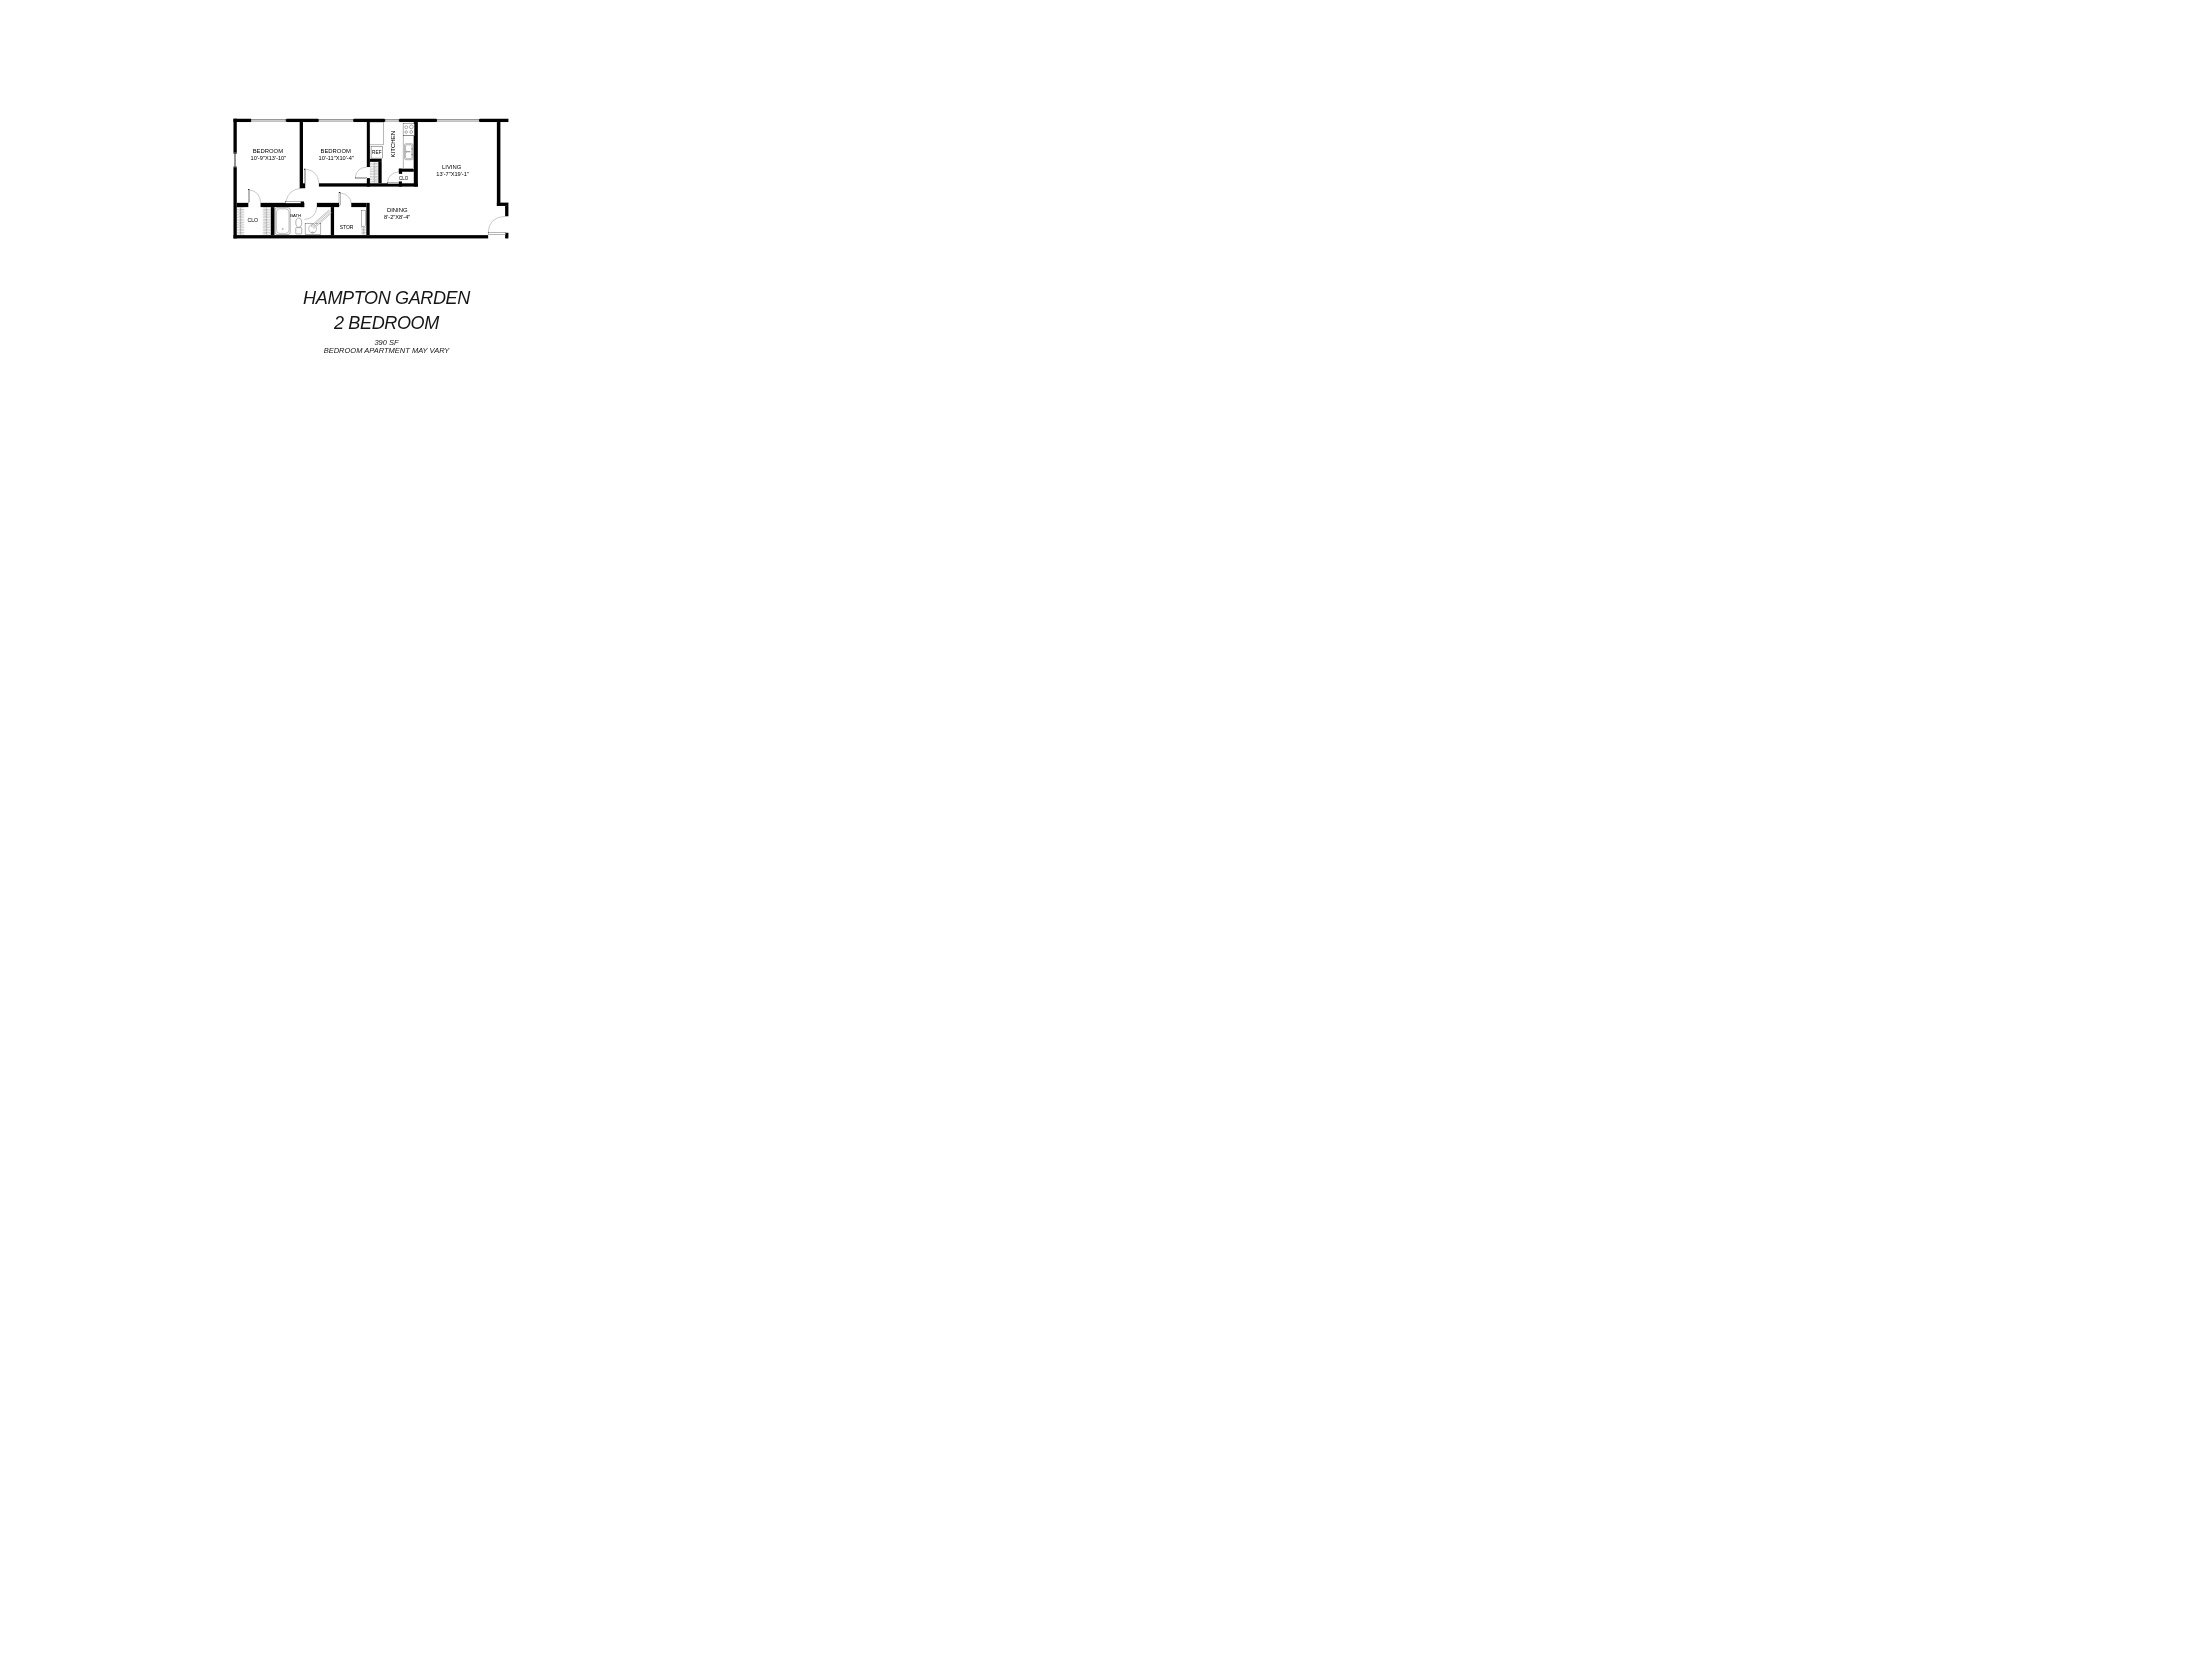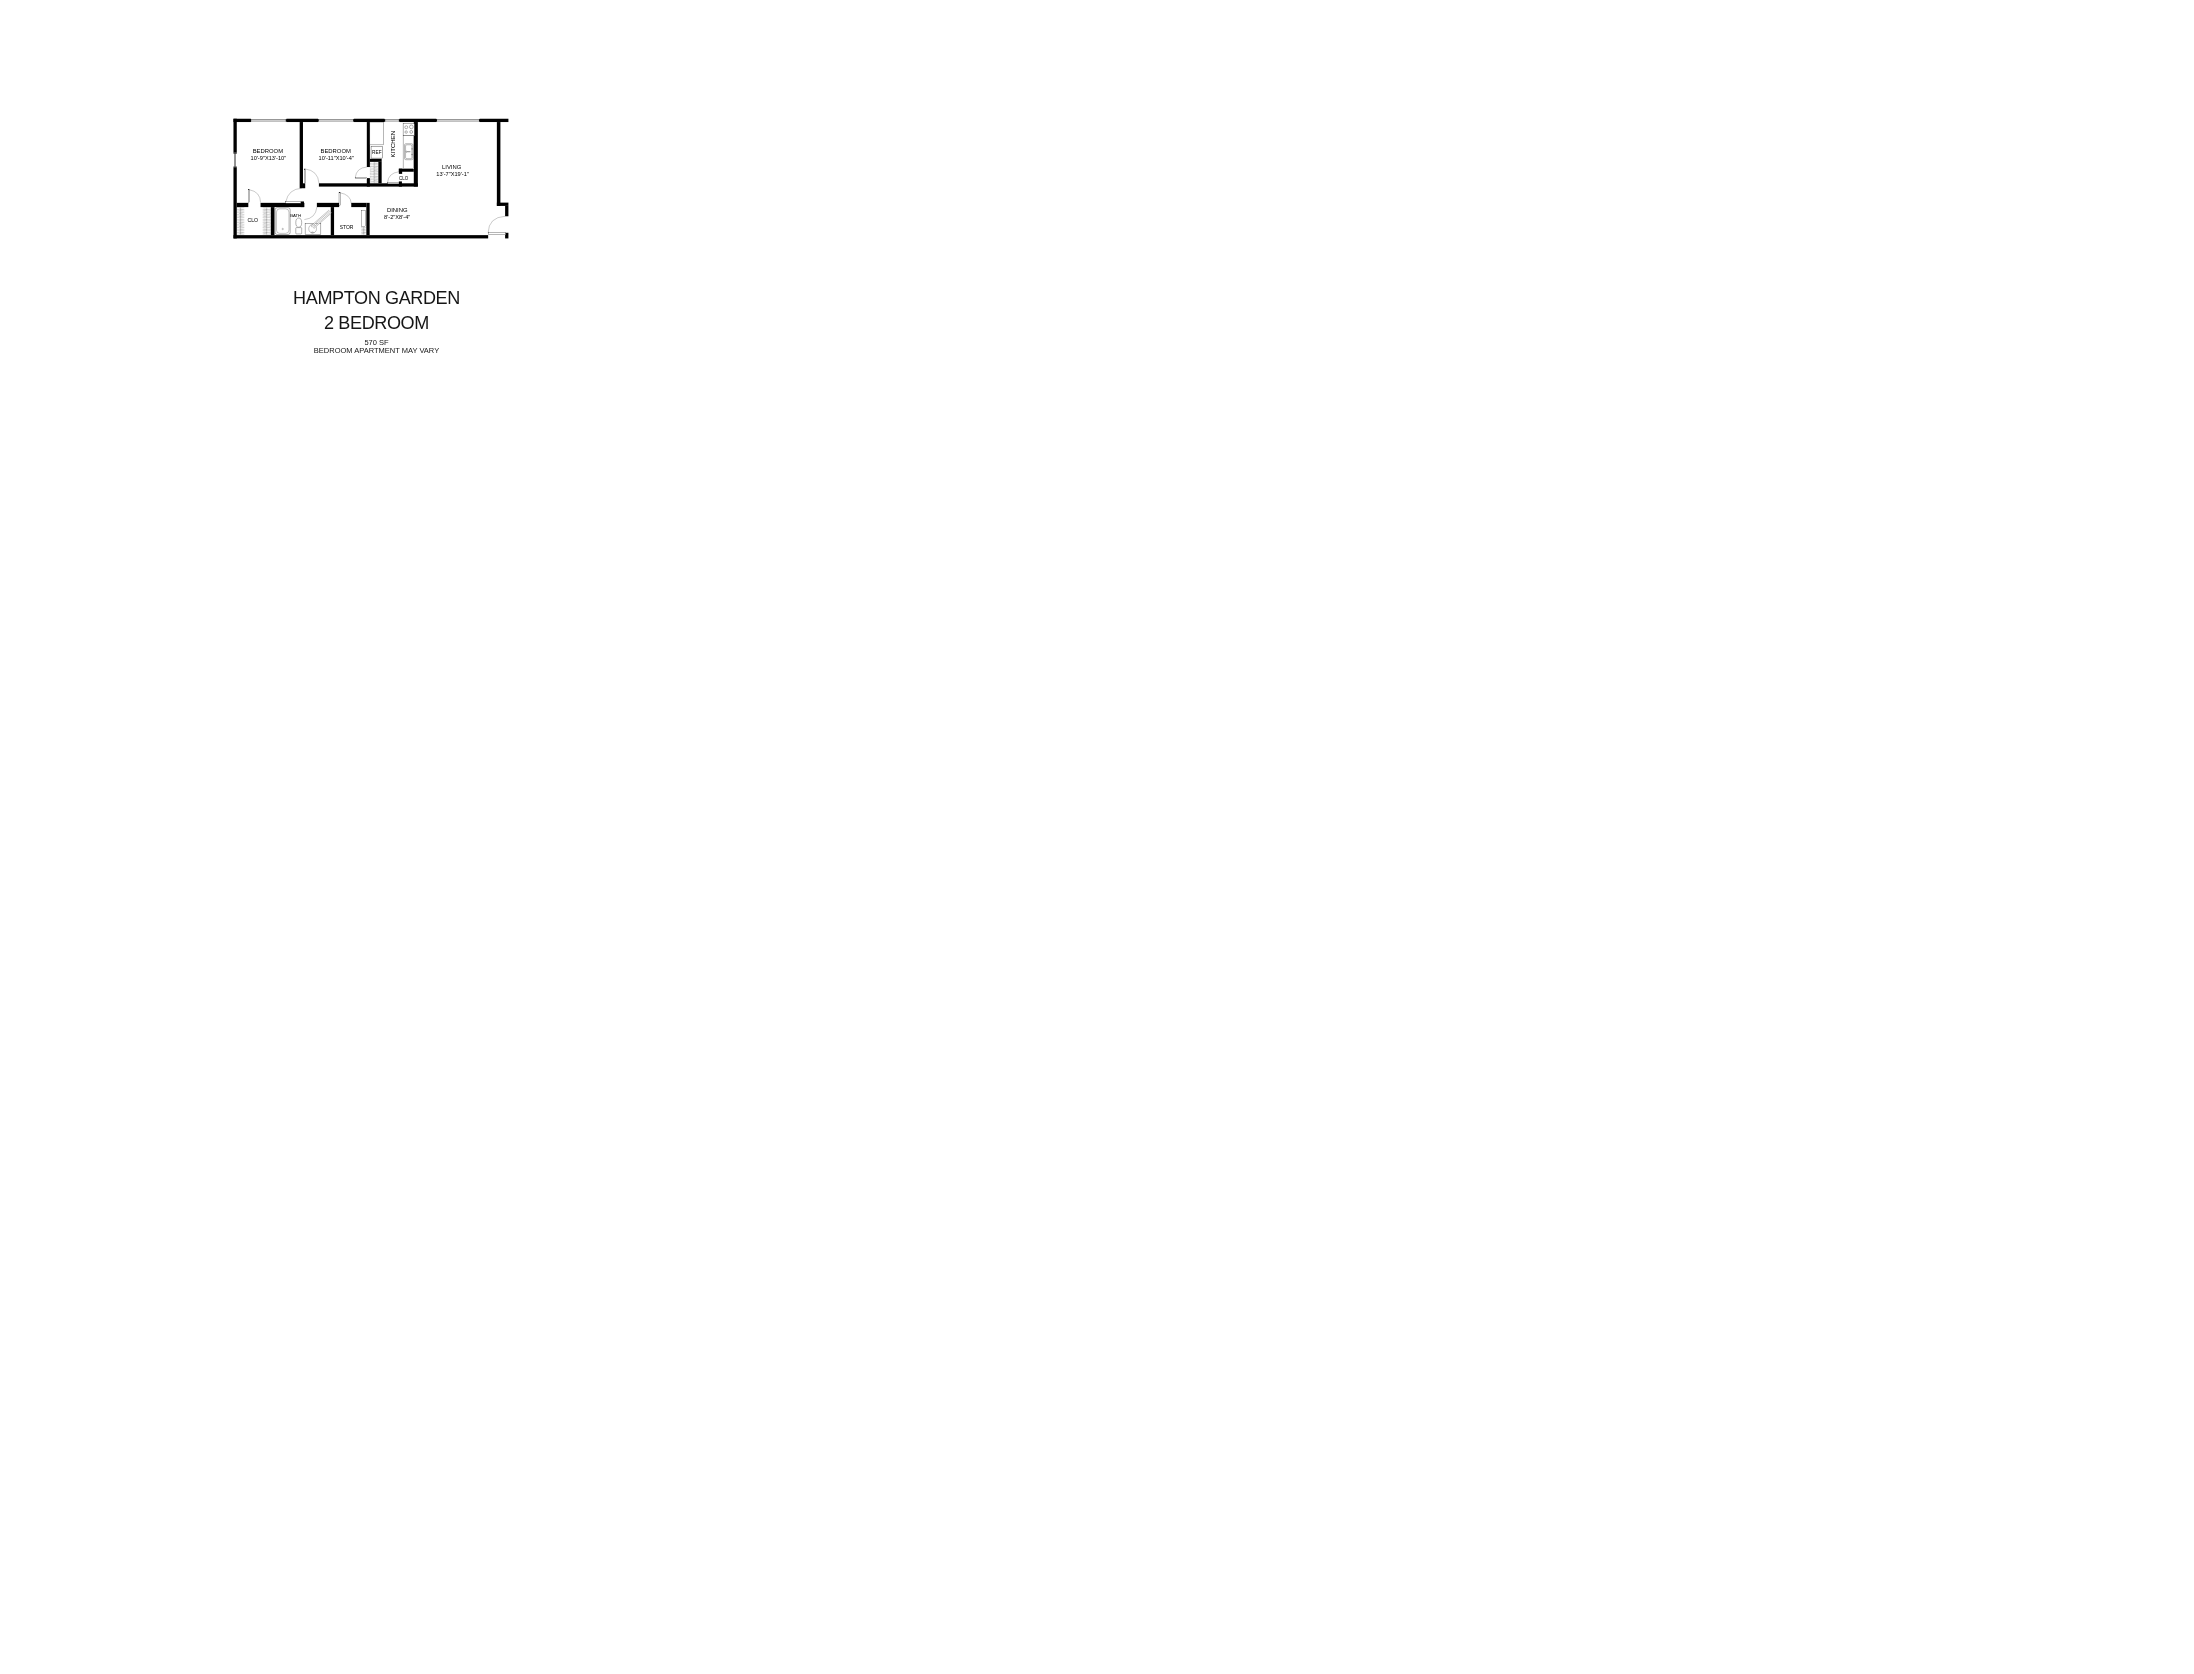--- a/index.html
+++ b/index.html
@@ -3,21 +3,21 @@
 <meta charset="utf-8">
 <style>
   html,body{margin:0;padding:0;}
   body{
     width:739px;height:419px;position:relative;overflow:hidden;
     background:#ffffff;font-family:"Liberation Sans",sans-serif;
   }
   .plan-wrap{position:absolute;left:233px;top:118px;width:278px;height:124px;}
   .plan-wrap svg{display:block;width:100%;height:100%;}
   svg text{font-family:"Liberation Sans",sans-serif;fill:#000;}
-  .title-block{position:absolute;left:7px;top:288px;width:100%;text-align:center;color:#161616;}
+  .title-block{position:absolute;left:17px;top:288px;width:100%;text-align:center;color:#161616;font-style:italic;}
   .t-big{font-size:19px;line-height:1.06;letter-spacing:-0.4px;transform:scaleX(.95);}
   .t-sub{margin-top:4.4px;}
   .t-small{font-size:7.5px;line-height:1.12;letter-spacing:0;}
   .t-area{margin-top:6.1px;}
 </style>
 </head>
 <body>
 
 <div class="plan-wrap">
 <svg viewBox="0 0 1180 524" xmlns="http://www.w3.org/2000/svg">
@@ -201,16 +201,16 @@
     <text x="266" y="419" font-size="18">BATH</text>
     <text x="482" y="468" font-size="21">STOR</text>
     <text x="724" y="263" font-size="19">CLO</text>
   </g>
 </svg>
 </div>
 
 <div class="title-block">
   <div class="t-big">HAMPTON GARDEN</div>
   <div class="t-big t-sub">2 BEDROOM</div>
-  <div class="t-small t-area">570 SF</div>
+  <div class="t-small t-area">390 SF</div>
   <div class="t-small">BEDROOM APARTMENT MAY VARY</div>
 </div>
 
 
 </body></html>

